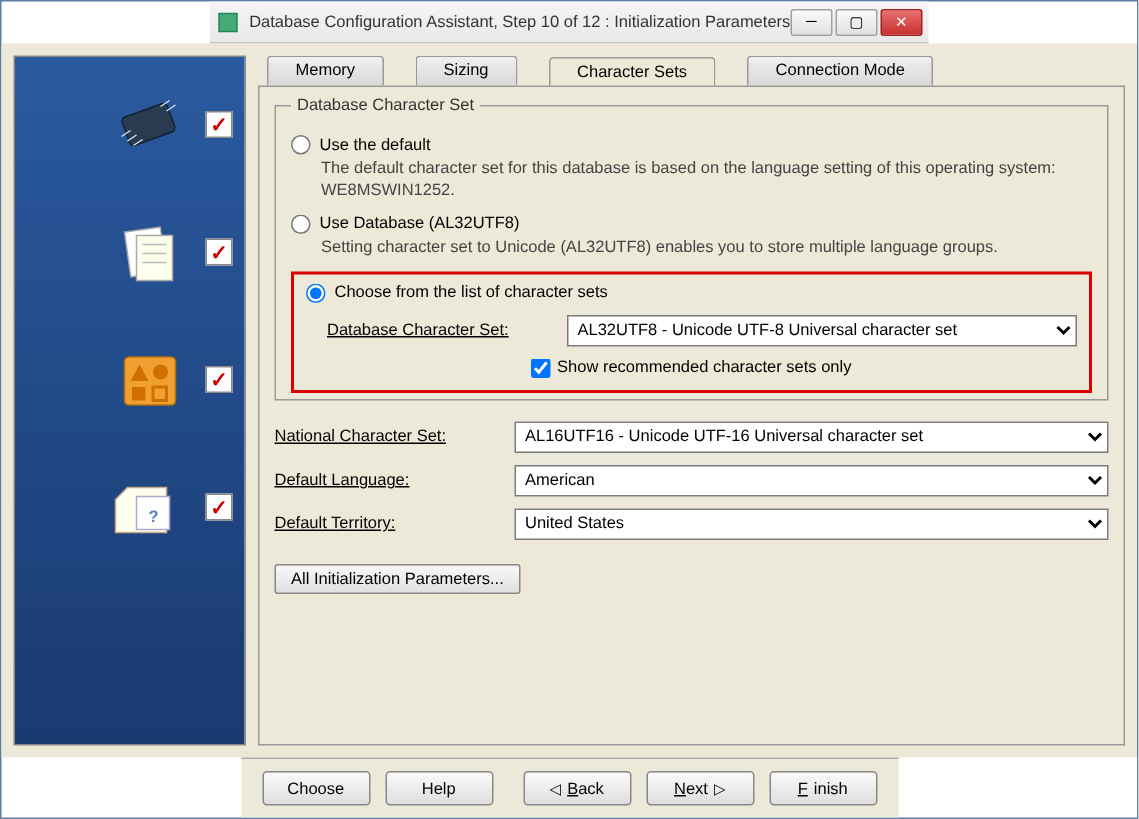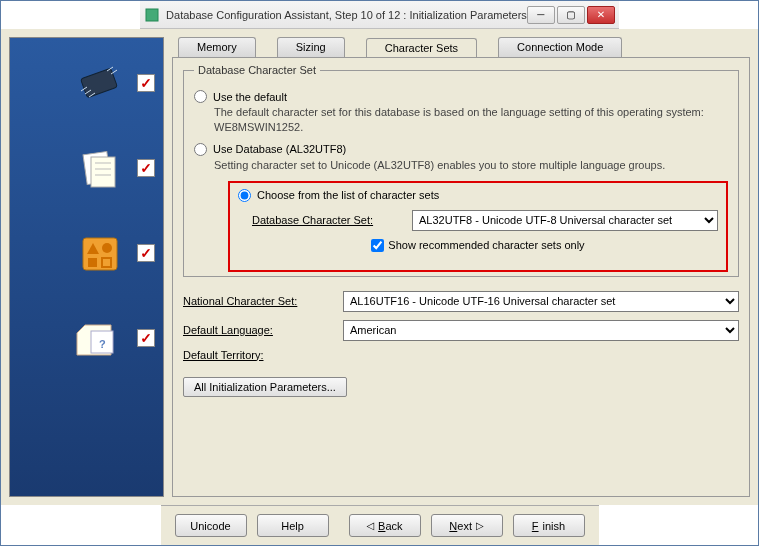--- a/index.html
+++ b/index.html
@@ -18,21 +18,21 @@
 .check { width:18px; height:18px; border:1px solid #888; background:#fff; display:flex; align-items:center; justify-content:center; color:#c00; font-weight:bold; font-size:14px; }
 .main { flex:1; display:flex; flex-direction:column; }
 .tabs { display:flex; gap:21px; padding-left:6px; }
 .tab { padding:3px 18px; border:1px solid #999; border-bottom:none; background:linear-gradient(#f0f0f0,#d8d8d8); border-radius:3px 3px 0 0; cursor:pointer; }
 .tab.active { background:#ece9d8; position:relative; top:1px; border-bottom:1px solid #ece9d8; }
 .panel { flex:1; border:1px solid #999; background:#ece9d8; padding:6px 10px 10px 10px; position:relative; }
 fieldset { border:1px solid #999; padding:8px 10px 4px 10px; margin:0; }
 legend { padding:0 4px; color:#333; }
 .opt { margin:6px 0 2px 0; display:flex; align-items:center; gap:6px; }
 .desc { margin:0 0 8px 20px; color:#444; line-height:1.35; }
-.redbox { border:2px solid #d00; padding:6px 8px 18px 8px; margin-top:4px;margin-left:34px; }
+.redbox { border:2px solid #d00; padding:6px 8px 8px 8px; margin-top:4px; }
 .row { display:flex; align-items:center; gap:10px; margin:8px 0; }
 .row label.fld { width:150px;text-decoration:underline; }
 select { flex:1; height:21px; border:1px solid #7a7a7a; background:#fff; font-size:11px; padding:1px 2px; }
 .chkrow { display:flex; align-items:center; justify-content:center; gap:4px; margin-top:6px; }
 .bottom-panel { margin-top:auto; padding-top:8px; }
 .allparams { padding:3px 10px; border:1px solid #888; background:linear-gradient(#f8f8f8,#e0e0e0); border-radius:2px; cursor:pointer; }
 .footer { height:40px; border-top:1px solid #aaa; background:#ece9d8; display:flex; align-items:center; padding:0 14px; gap:10px; }
 .footer .spacer { flex:1; }
 .btn { min-width:72px; height:23px; border:1px solid #888; background:linear-gradient(#fafafa,#dedede); border-radius:3px; cursor:pointer; display:inline-flex; align-items:center; justify-content:center; gap:4px; padding:0 10px; }
 .btn .arrow { font-size:10px; }
@@ -159,31 +159,34 @@
           </select>
         </div>
         <div class="row">
           <label class="fld">Default Language:</label>
           <select>
             <option>American</option>
           </select>
         </div>
         <div class="row">
           <label class="fld">Default Territory:</label>
+          <select>
+            <option>United States</option>
+          </select>
         </div>
 
         <div class="bottom-panel">
           <button class="allparams">All Initialization Parameters...</button>
         </div>
       </div>
     </div>
   </div>
 
   <div class="footer">
-    <button class="btn">Unicode</button>
+    <button class="btn">Choose</button>
     <button class="btn">Help</button>
     <div class="spacer"></div>
     <button class="btn">
         <span class="arrow">◁</span>
         <span><span class="underline-key">B</span><span>ack</span></span>
       </button>
     <button class="btn">
         <span><span class="underline-key">N</span><span>ext</span></span>
         <span class="arrow">▷</span>
       </button>

